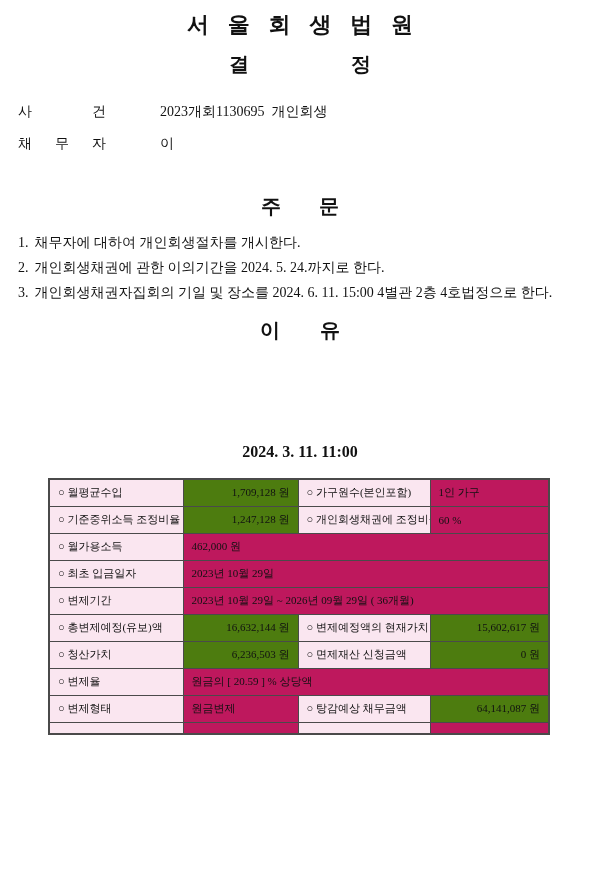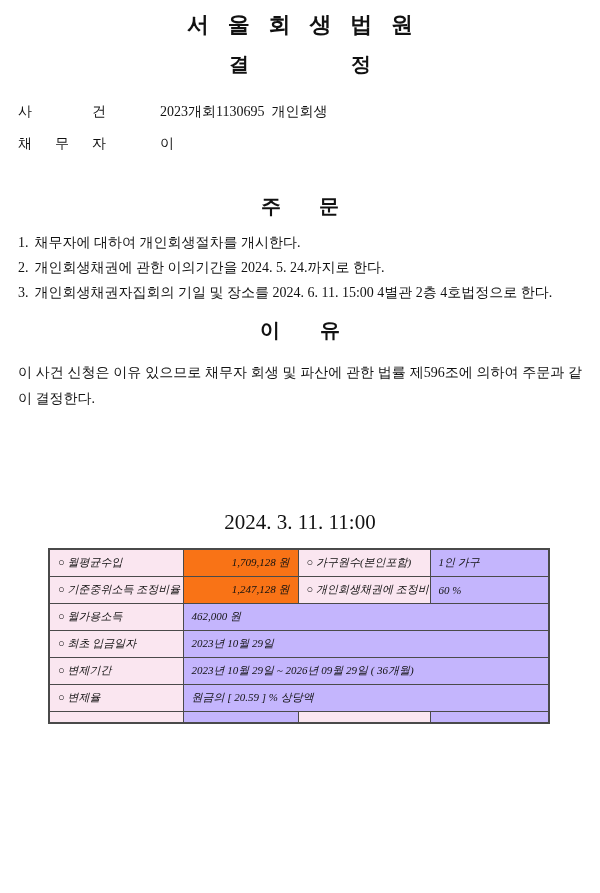--- a/index.html
+++ b/index.html
@@ -33,42 +33,41 @@
 
   .order-list{margin-top:12px;}
   .order-item{
     padding-left:22px;text-indent:-22px;
     line-height:25px;text-align:justify;
   }
   .order-item .num{margin-right:6px;}
 
   .reason-body{margin-top:18px;line-height:26px;text-align:justify;}
 
-  .hearing-date{margin-top:100px;text-align:center;font-size:21px;line-height:20px;}
+  .hearing-date{margin-top:100px;text-align:center;font-size:16px;line-height:20px;font-weight:bold;}
 
   table.calc{
     margin:16px 0 0 30px;
     width:500px;
     border-collapse:collapse;
     table-layout:fixed;
     font-size:11px;
     border:2px solid #4a4a4a;
   }
   table.calc td{
     border:1px solid #4a4a4a;
     height:27px;
     padding:0 8px;
     overflow:hidden;
     white-space:pre;
     box-sizing:border-box;
-    font-style:italic;
   }
   td.lbl{background:var(--label-bg,#fae6f0);text-align:left;}
-  td.val-r{text-align:right;background:#f97316;}
-  td.val-l{text-align:left;background:#c4b5fd;}
+  td.val-r{text-align:right;background:#4d7c0f;}
+  td.val-l{text-align:left;background:#be185d;}
   tr.partial td{height:12px;border-bottom:none;}
 </style>
 </head>
 <body>
 
 <div class="page">
 
   <div class="char-row court-title">
     <span>서</span>
     <span>울</span>
@@ -120,21 +119,20 @@
     <div class="order-item">
       <span class="num">3.</span><span>개인회생채권자집회의 기일 및 장소를 2024. 6. 11. 15:00 4별관 2층 4호법정으로 한다.</span>
     </div>
   </div>
 
   <div class="char-row section-heading reason-heading">
     <span>이</span>
     <span>유</span>
   </div>
 
-  <div class="reason-body">이 사건 신청은 이유 있으므로 채무자 회생 및 파산에 관한 법률 제596조에 의하여 주문과 같이 결정한다.</div>
 
   <div class="hearing-date">2024. 3. 11. 11:00</div>
 
   <table class="calc">
     <colgroup>
       <col style="width:134px">
         <col style="width:115px">
         <col style="width:132px">
         <col style="width:119px">
     </colgroup>
@@ -157,22 +155,40 @@
       </tr>
       <tr>
         <td class="lbl">○ 최초 입금일자</td>
         <td class="val-l" colspan="3">2023년 10월 29일</td>
       </tr>
       <tr>
         <td class="lbl">○ 변제기간</td>
         <td class="val-l" colspan="3">2023년 10월 29일 ~ 2026년 09월 29일 ( 36개월)</td>
       </tr>
       <tr>
+        <td class="lbl">○ 총변제예정(유보)액</td>
+        <td class="val-r">16,632,144 원</td>
+        <td class="lbl">○ 변제예정액의 현재가치</td>
+        <td class="val-r">15,602,617 원</td>
+      </tr>
+      <tr>
+        <td class="lbl">○ 청산가치</td>
+        <td class="val-r">6,236,503 원</td>
+        <td class="lbl">○ 면제재산 신청금액</td>
+        <td class="val-r">0 원</td>
+      </tr>
+      <tr>
         <td class="lbl">○ 변제율</td>
         <td class="val-l" colspan="3">원금의 [ 20.59 ] % 상당액</td>
+      </tr>
+      <tr>
+        <td class="lbl">○ 변제형태</td>
+        <td class="val-l">원금변제</td>
+        <td class="lbl">○ 탕감예상 채무금액</td>
+        <td class="val-r">64,141,087 원</td>
       </tr>
       <tr class="partial">
         <td class="lbl"></td>
         <td class="val-l"></td>
         <td class="lbl"></td>
         <td class="val-l"></td>
       </tr>
     </tbody>
   </table>
 

